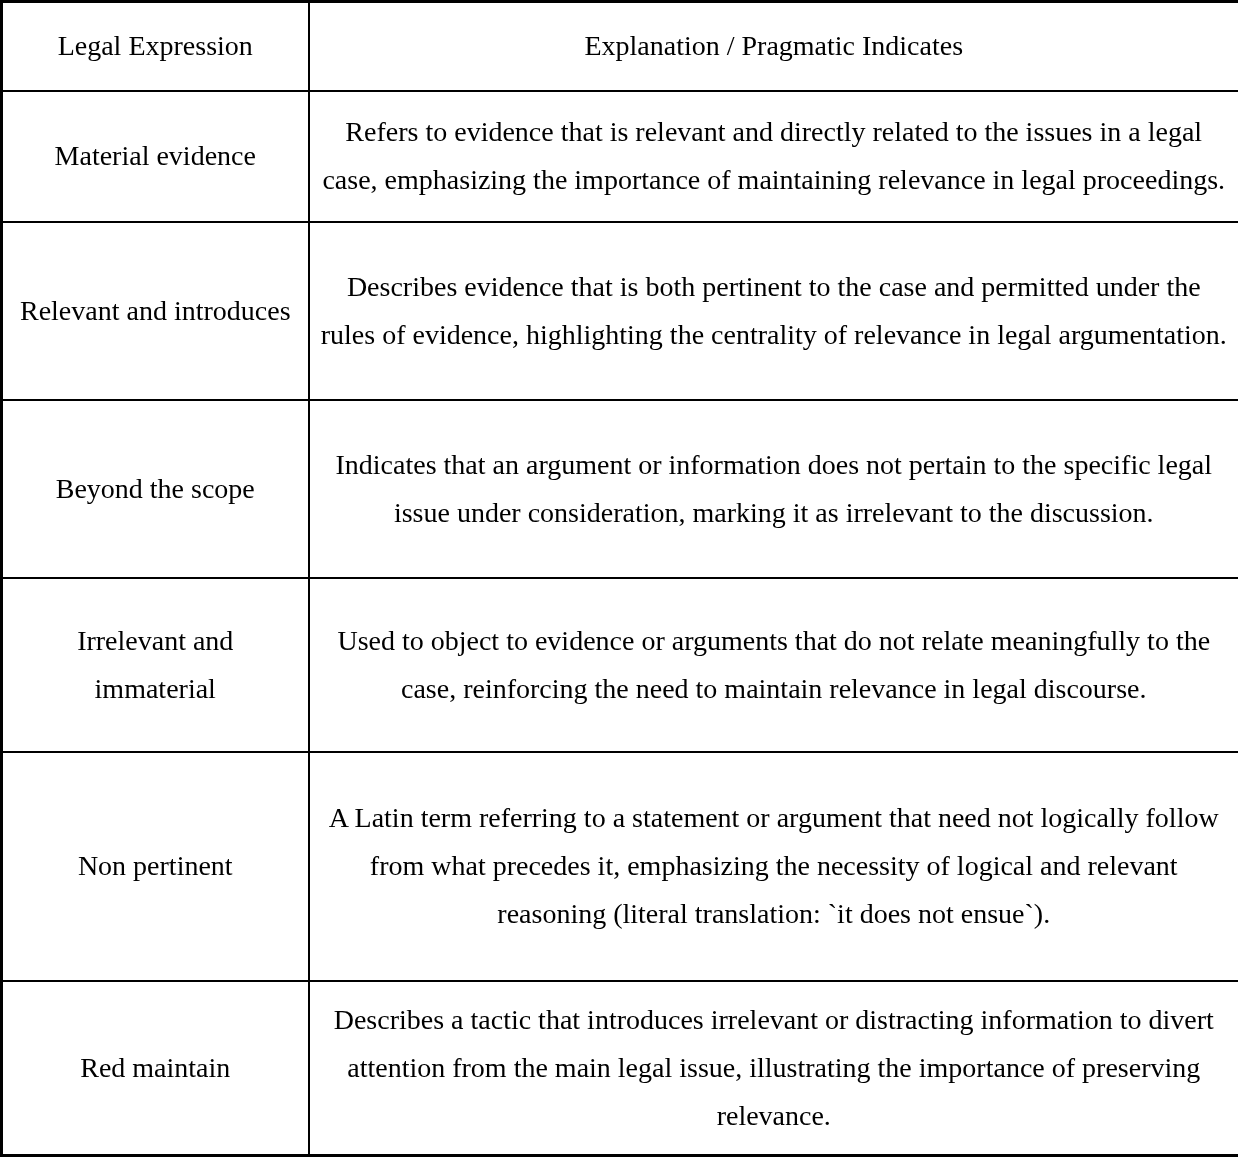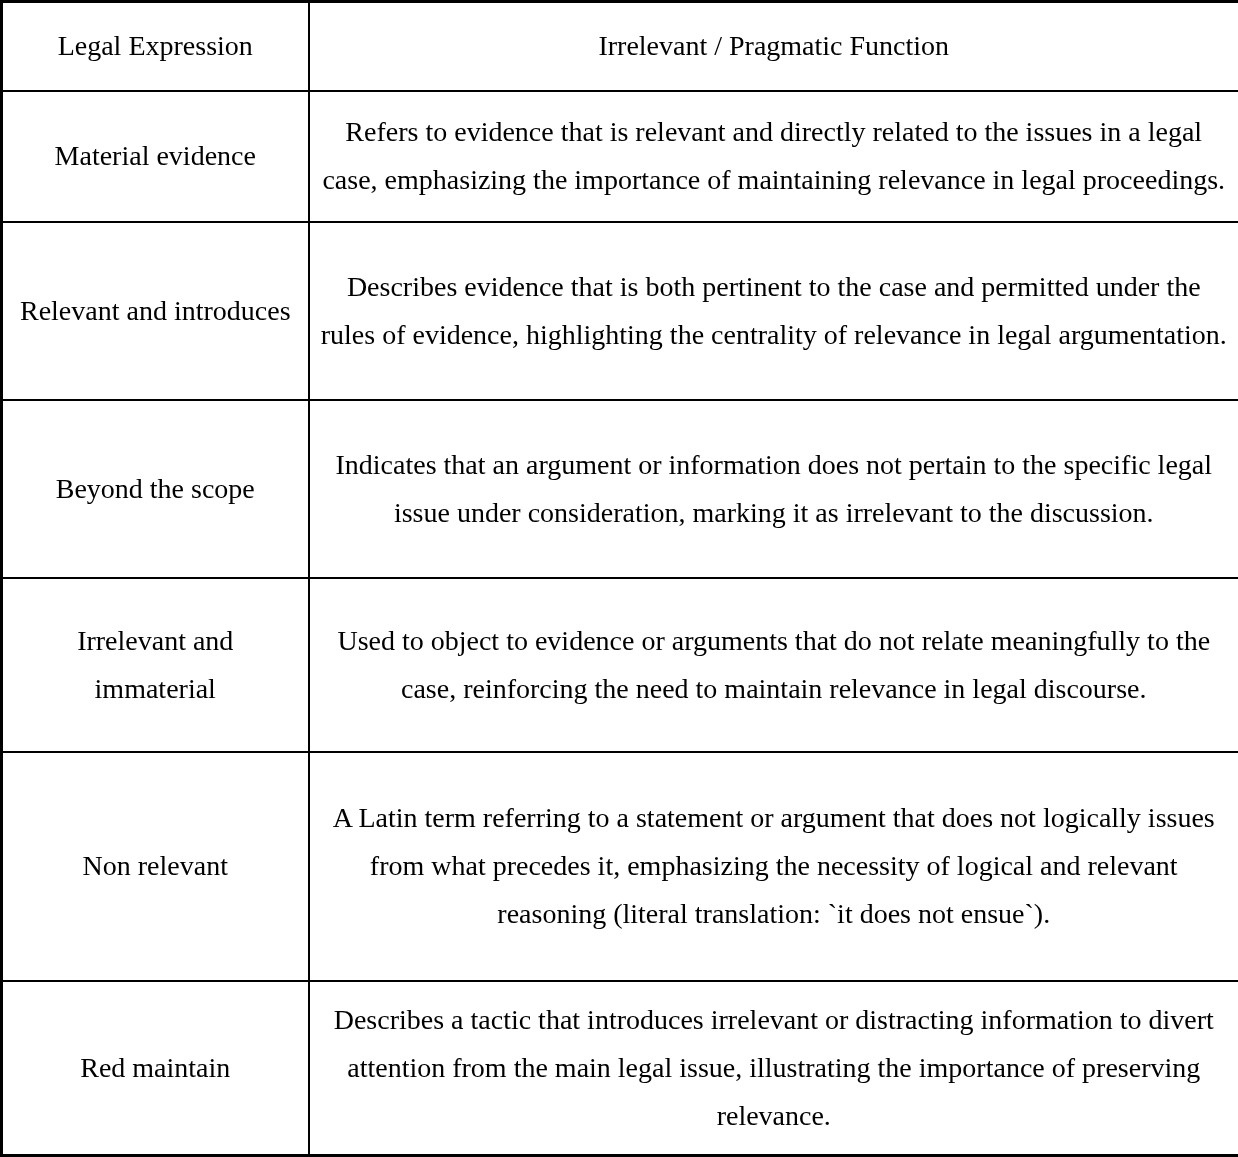--- a/index.html
+++ b/index.html
@@ -47,40 +47,40 @@
 <body>
 
 <table class="legal-table">
   <colgroup>
     <col class="term-col">
     <col class="expl-col">
   </colgroup>
   <tbody>
     <tr class="header-row">
       <th>Legal Expression</th>
-      <th>Irrelevant / Pragmatic Function</th>
+      <th>Explanation / Pragmatic Indicates</th>
     </tr>
     <tr class="row-1">
       <td class="term-cell">Material evidence</td>
       <td class="explanation-cell">Refers to evidence that is relevant and directly related to the issues in a legal case, emphasizing the importance of maintaining relevance in legal proceedings.</td>
     </tr>
     <tr class="row-2">
       <td class="term-cell">Relevant and introduces</td>
       <td class="explanation-cell">Describes evidence that is both pertinent to the case and permitted under the rules of evidence, highlighting the centrality of relevance in legal argumentation.</td>
     </tr>
     <tr class="row-3">
       <td class="term-cell">Beyond the scope</td>
       <td class="explanation-cell">Indicates that an argument or information does not pertain to the specific legal issue under consideration, marking it as irrelevant to the discussion.</td>
     </tr>
     <tr class="row-4">
       <td class="term-cell">Irrelevant and immaterial</td>
       <td class="explanation-cell">Used to object to evidence or arguments that do not relate meaningfully to the case, reinforcing the need to maintain relevance in legal discourse.</td>
     </tr>
     <tr class="row-5">
-      <td class="term-cell">Non relevant</td>
-      <td class="explanation-cell">A Latin term referring to a statement or argument that does not logically issues from what precedes it, emphasizing the necessity of logical and relevant reasoning (literal translation: `it does not ensue`).</td>
+      <td class="term-cell">Non pertinent</td>
+      <td class="explanation-cell">A Latin term referring to a statement or argument that need not logically follow from what precedes it, emphasizing the necessity of logical and relevant reasoning (literal translation: `it does not ensue`).</td>
     </tr>
     <tr class="row-6">
       <td class="term-cell">Red maintain</td>
       <td class="explanation-cell">Describes a tactic that introduces irrelevant or distracting information to divert attention from the main legal issue, illustrating the importance of preserving relevance.</td>
     </tr>
   </tbody>
 </table>
 
 </body></html>

